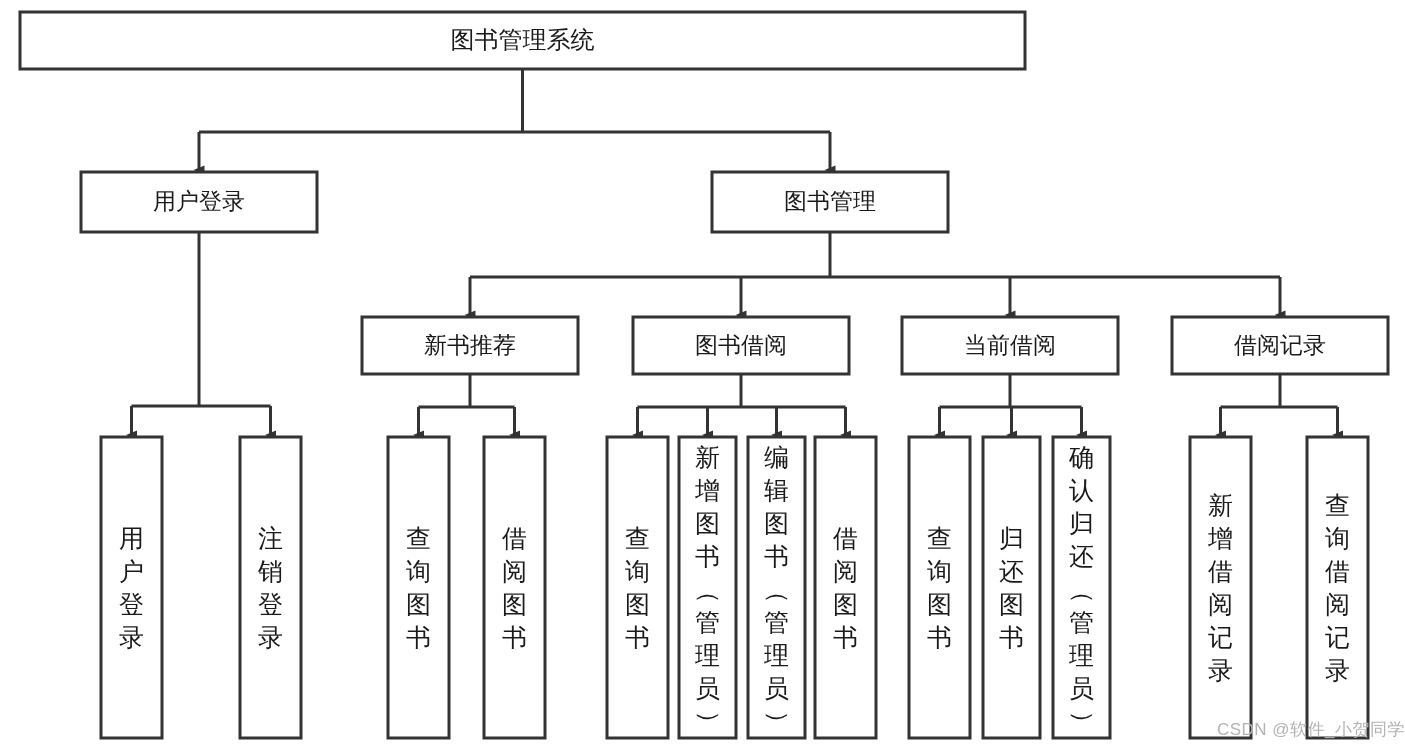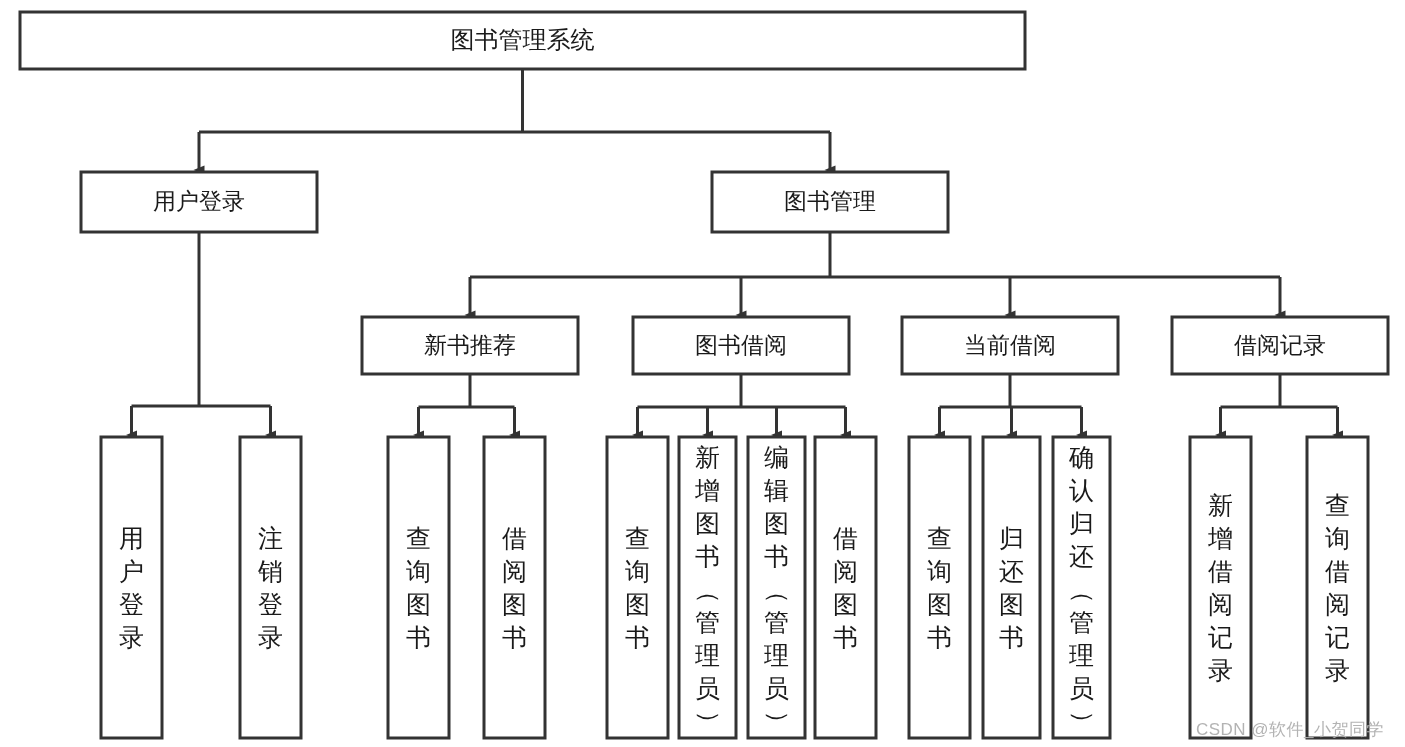--- a/index.html
+++ b/index.html
@@ -46,21 +46,21 @@
     stroke: #333333;
     stroke-width: 3;
     fill: none;
   }
   .arrowhead {
     fill: #333333;
     stroke: none;
   }
   .watermark {
     position: absolute;
-    right: 21px;
+    right: 0;
     bottom: 6px;
     font-family: "Liberation Sans", "DejaVu Sans", sans-serif;
     font-size: 17px;
     color: #b3b3b3;
     letter-spacing: 0.5px;
     white-space: nowrap;
     pointer-events: none;
   }
 </style>
 </head>

